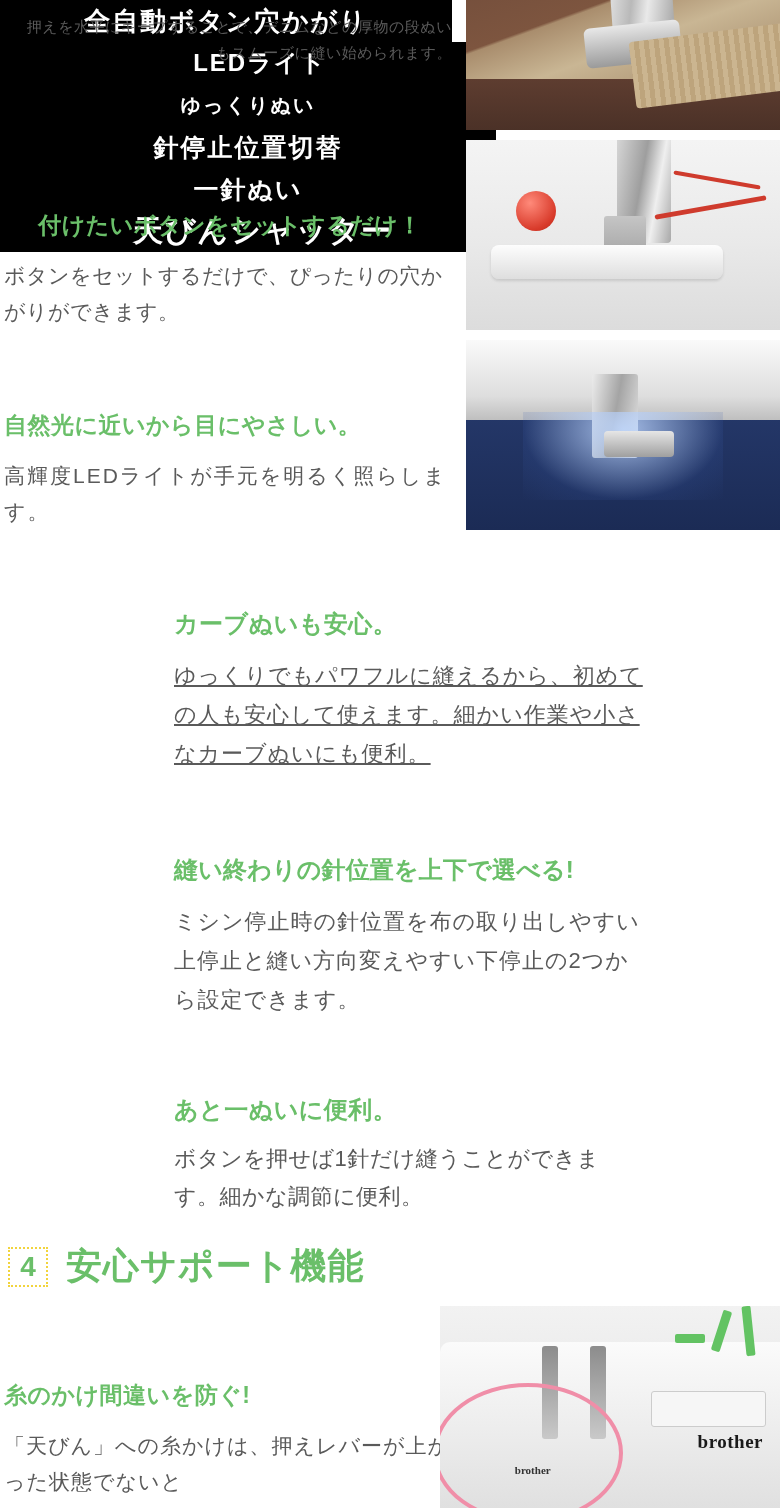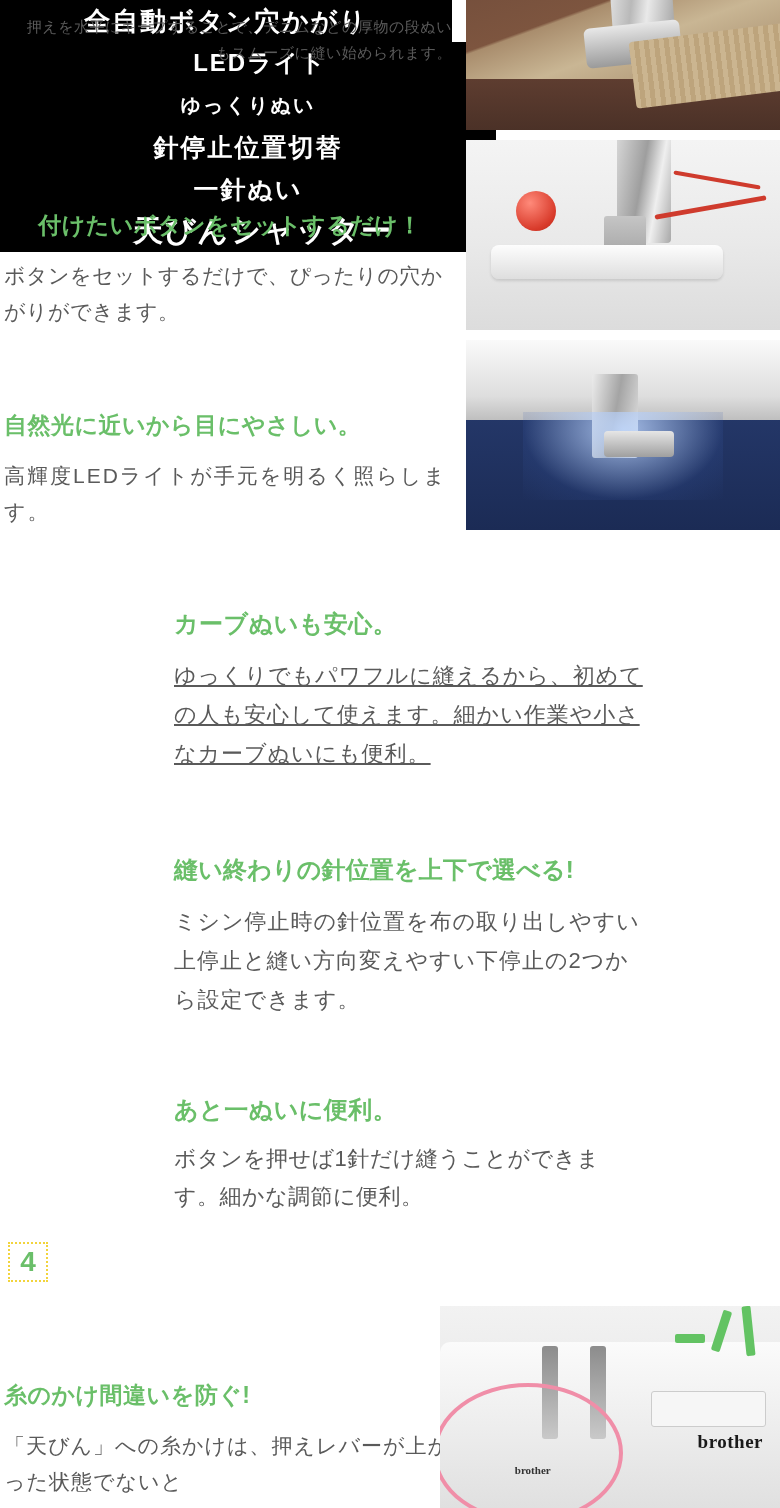--- a/index.html
+++ b/index.html
@@ -264,20 +264,21 @@
 <div class="body-text" style="position:absolute; left:174px; top:902px; width:470px; font-size:22px; line-height:1.78; letter-spacing:1px;">ミシン停止時の針位置を布の取り出しやすい上停止と縫い方向変えやすい下停止の2つから設定できます。</div>
 
 <div class="band" style="left:138px; top:1036px; width:496px; height:42px; font-size:25px;">一針ぬい</div>
 
 <div class="lead" style="position:absolute; left:174px; top:1094px; width:470px; font-size:24px; letter-spacing:.5px;">あと一ぬいに便利。</div>
 
 <div class="body-text" style="position:absolute; left:174px; top:1140px; width:470px; font-size:22px; line-height:1.72; letter-spacing:.5px;">ボタンを押せば1針だけ縫うことができます。細かな調節に便利。</div>
 
 <div class="section" style="left:8px; top:1242px; width:600px; display:flex; align-items:center; gap:18px;">
   <div class="num-box">4</div>
+  <div class="num-title">安心サポート機能</div>
 </div>
 
 <div class="band" style="left:0px; top:1322px; width:526px; height:42px; font-size:30px;">天びんシャッター</div>
 
 <div class="lead" style="position:absolute; left:4px; top:1380px; width:452px; font-size:23px; letter-spacing:.5px;">糸のかけ間違いを防ぐ!</div>
 
 <div class="body-text" style="position:absolute; left:4px; top:1428px; width:448px; font-size:21px; line-height:1.72; letter-spacing:1px;">「天びん」への糸かけは、押えレバーが上がった状態でないと</div>
 
 <div class="photo p4" style="left:440px; top:1306px; width:340px; height:202px;">
   <div class="body-white"></div>

